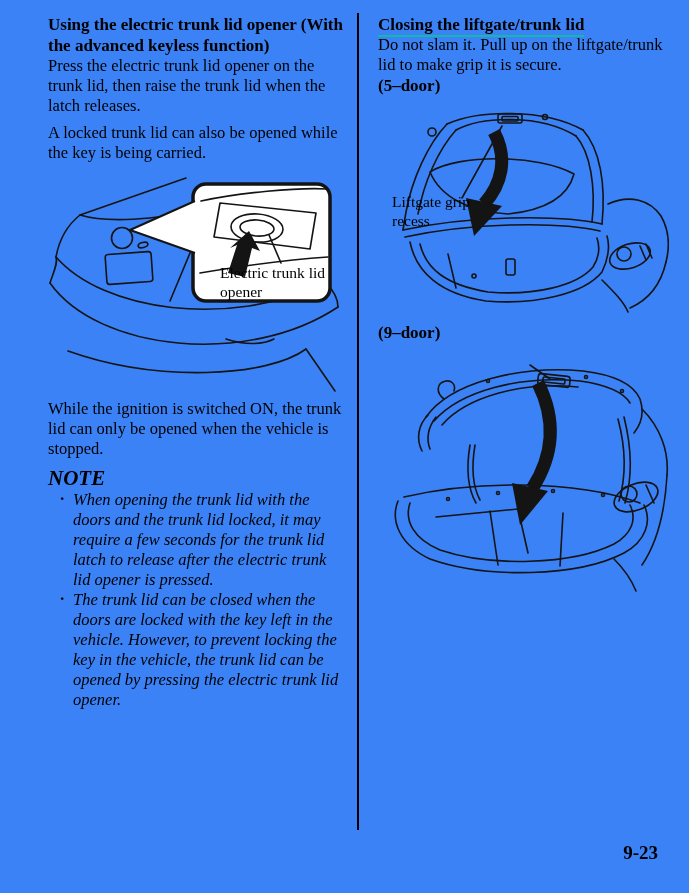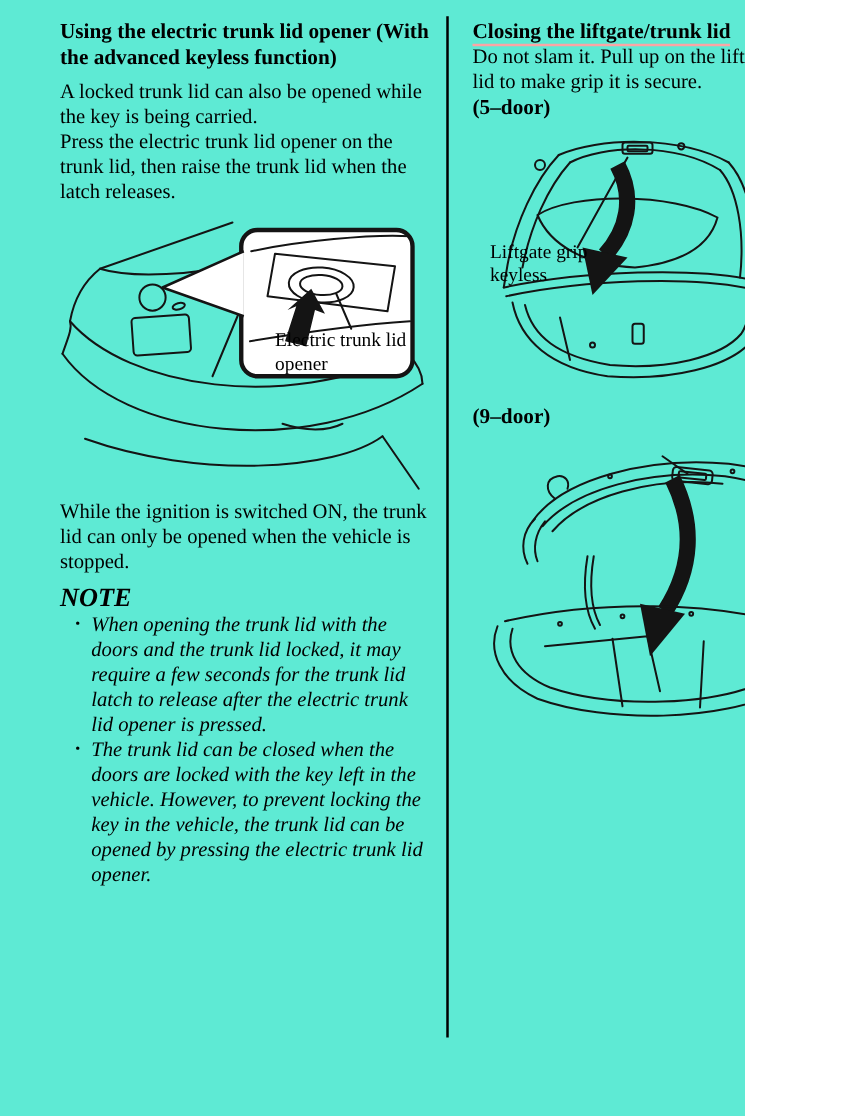--- a/index.html
+++ b/index.html
@@ -2,30 +2,30 @@
 <html><head>
 <meta charset="utf-8">
 <style>
   * { margin:0; padding:0; box-sizing:border-box; }
   html,body { background:#ffffff; }
   body {
     width:689px; height:893px;
     font-family:"Liberation Serif", serif;
     color:#000;
   }
-  .page { position:relative; width:596px; height:893px; background:#5eead4; overflow:hidden; }
+  .page { position:relative; width:689px; height:893px; background:#3b82f6; overflow:hidden; }
 
   .divider { position:absolute; left:357px; top:13px; width:2px; height:817px; background:#000; }
 
   .col { position:absolute; top:14px; font-size:16.5px; line-height:20px; }
   .col-left  { left:48px;  width:299px; }
   .col-right { left:378px; width:291px; }
 
   .heading { font-size:17px; font-weight:bold; line-height:21px; }
-  .heading-underlined span { border-bottom:2px solid #fca5a5; padding-bottom:1px; }
+  .heading-underlined span { border-bottom:2px solid #14b8a6; padding-bottom:1px; }
 
   .para { margin:0; }
   .mt { margin-top:7px; }
 
   .door-label { font-weight:bold; font-size:17px; line-height:21px; }
 
   .note-title { font-weight:bold; font-style:italic; margin-top:9px; font-size:21px; }
   .note-list { list-style:none; font-style:italic; margin-top:2px; padding-left:10px; }
   .note-list li { position:relative; padding-left:15px; margin:0; }
   .note-list li::before { content:"\00B7"; position:absolute; left:2px; top:-1px; font-weight:bold; }
@@ -45,22 +45,22 @@
 </head>
 <body>
 
 <div class="page">
 
   <div class="divider"></div>
 
   <div class="col col-left">
     <div class="heading">Using the electric trunk lid opener (With the advanced keyless function)</div>
 
+    <p class="para">Press the electric trunk lid opener on the trunk lid, then raise the trunk lid when the latch releases.</p>
     <p class="para mt">A locked trunk lid  can also be opened while the key is being carried.</p>
-    <p class="para">Press the electric trunk lid opener on the trunk lid, then raise the trunk lid when the latch releases.</p>
 
     <figure style="width:299px;height:222px;margin-top:10px;">
       <svg width="299" height="222" viewBox="0 0 299 222">
 
         <path class="ln" d="M138,5 L32,42"></path>
         <path class="ln" d="M32,42 C58,50 108,47 150,37"></path>
         <path class="ln" d="M8,84 C12,62 22,50 32,42"></path>
         <circle class="ln" cx="74" cy="65" r="10.5"></circle>
         <ellipse class="ln" cx="95" cy="72" rx="5" ry="2.5" transform="rotate(-15 95 72)"></ellipse>
         <rect class="ln" x="58" y="80" width="46" height="30" rx="3" transform="rotate(-4 81 95)"></rect>
@@ -133,21 +133,21 @@
         <path class="ln" d="M230,100 C252,90 272,96 283,112 C291,126 292,142 288,158"></path>
         <path class="ln" d="M288,158 C283,180 270,196 252,204"></path>
         <path class="ln" d="M224,176 C236,188 246,198 250,208"></path>
         <ellipse class="ln" cx="252" cy="152" rx="21" ry="12" transform="rotate(-18 252 152)"></ellipse>
         <circle class="ln" cx="246" cy="150" r="7"></circle>
         <path class="ln" d="M262,142 L268,156"></path>
         <path class="ln" d="M268,140 L274,154"></path>
 
         <path class="ln" d="M84,94 L124,22"></path>
       </svg>
-      <figcaption class="fig-label" style="left:14px; top:88px; width:92px;">Liftgate grip keyless</figcaption>
+      <figcaption class="fig-label" style="left:14px; top:88px; width:92px;">Liftgate grip recess</figcaption>
     </figure>
 
     <div class="door-label" style="margin-top:6px;">(9–door)</div>
 
     <figure style="width:291px;height:248px;margin-top:10px;">
       <svg width="291" height="248" viewBox="0 0 291 248">
 
         <path class="ln" d="M48,64 C72,30 140,12 205,18 C238,22 256,32 262,46 C266,58 264,70 256,80"></path>
         <path class="ln" d="M56,68 C82,38 142,22 202,28 C230,32 246,40 252,50"></path>
         <path class="ln" d="M64,72 C88,44 144,28 200,34"></path>

